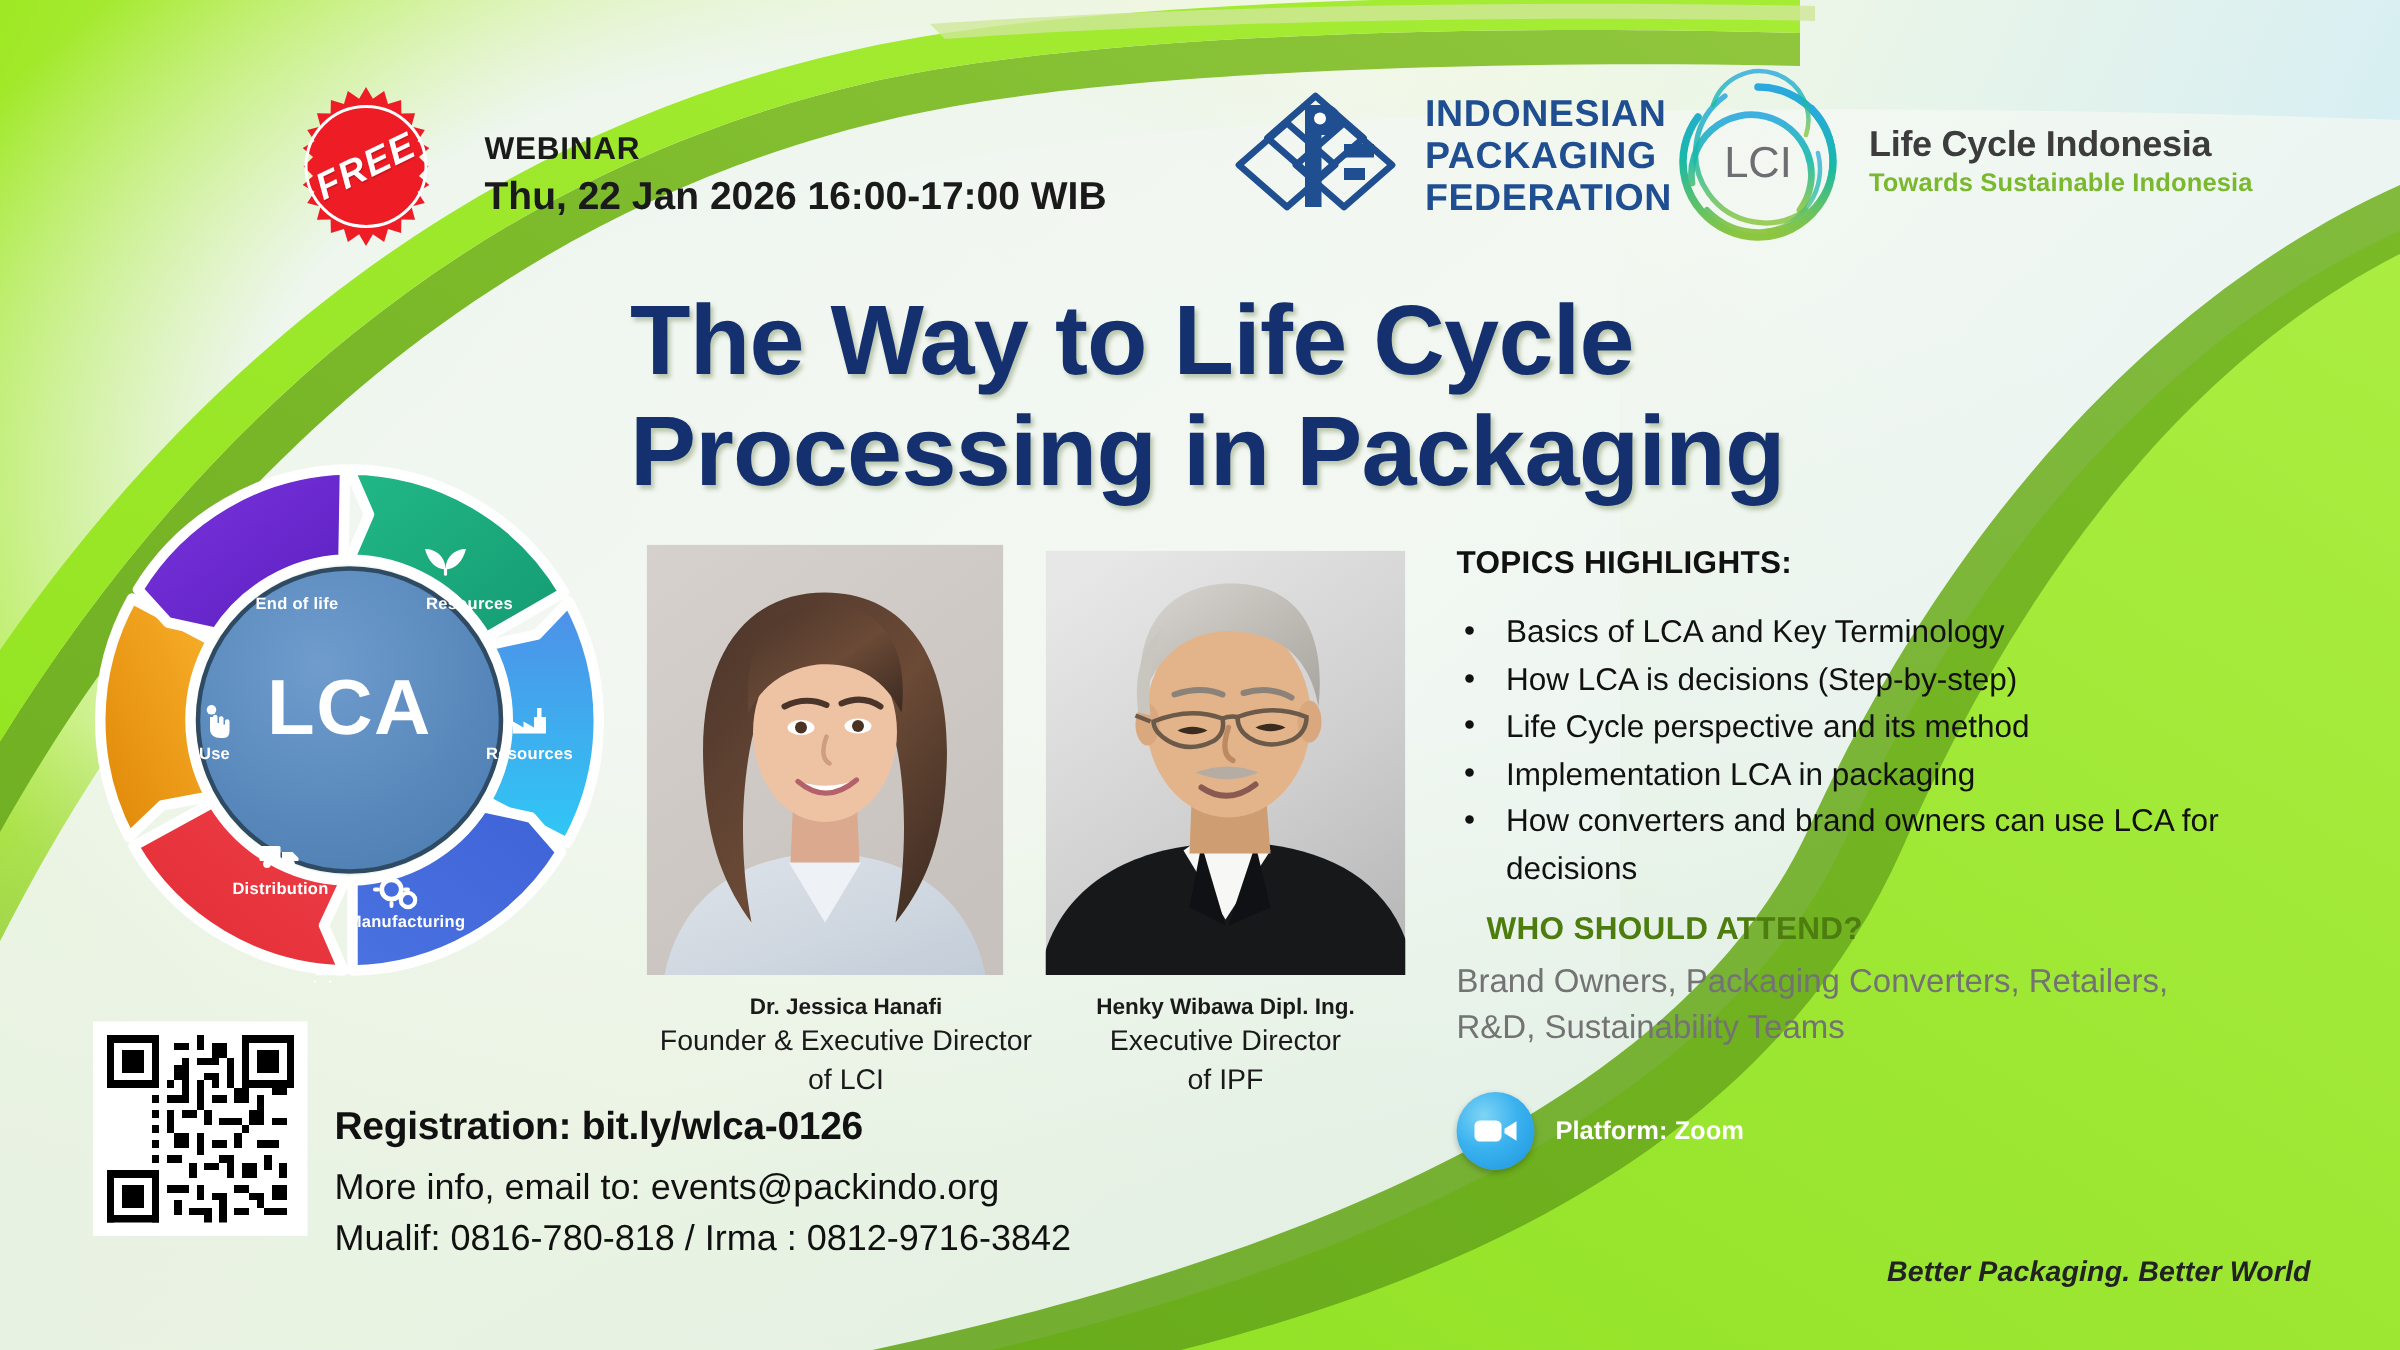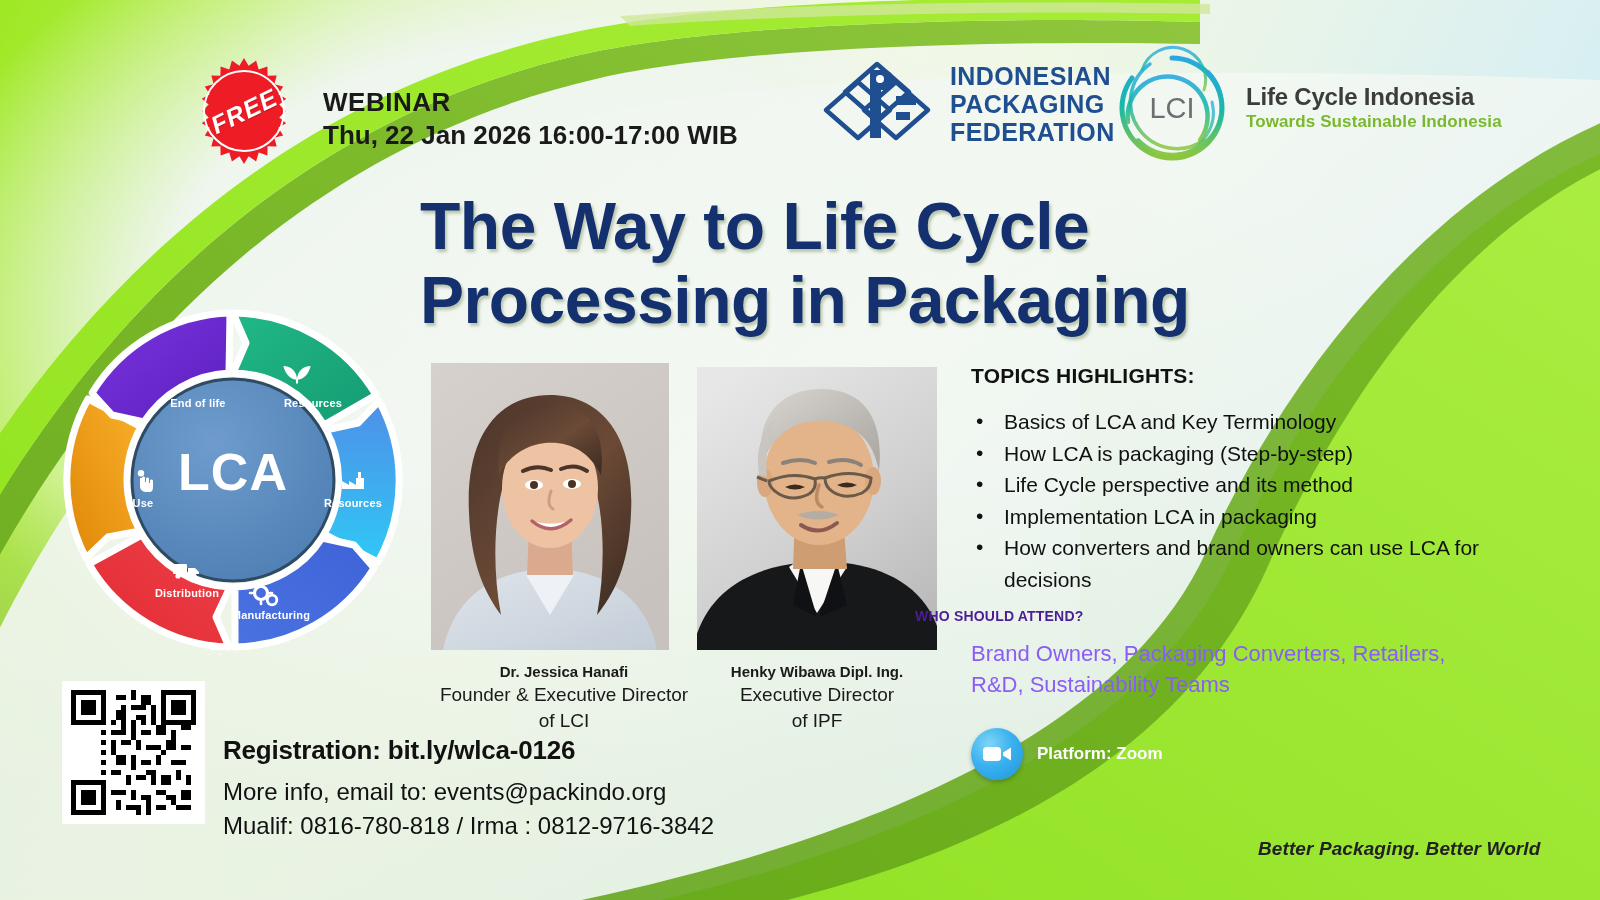--- a/index.html
+++ b/index.html
@@ -34,21 +34,21 @@
   }
   .free-txt{
     position:absolute;inset:0;display:flex;align-items:center;justify-content:center;
     color:#fff;font-weight:bold;font-style:italic;font-size:25px;letter-spacing:1px;
     transform:rotate(-26deg);
     font-family:"Liberation Sans", sans-serif;
     text-shadow:0 1px 1px rgba(120,0,0,.35);
   }
   
   .webinar-block{position:absolute;left:323px;top:88px;}
-  .webinar-word{font-size:26px;font-weight:bold;color:#1a1a1a;letter-spacing:.5px;line-height:1.12;}
+  .webinar-word{font-size:21px;font-weight:bold;color:#1a1a1a;letter-spacing:.5px;line-height:1.12;}
   .webinar-date{font-size:26px;font-weight:bold;color:#1a1a1a;line-height:1.25;margin-top:2px;}
   
   .ipf-logo{position:absolute;left:818px;top:52px;display:flex;align-items:center;gap:14px;}
   .ipf-text{color:#1f4e91;font-weight:bold;font-size:25px;line-height:1.13;letter-spacing:.4px;}
   .ipf-text span{display:block;}
   
   .lci-logo{position:absolute;left:1108px;top:44px;display:flex;align-items:center;gap:10px;}
   .lci-text-main{color:#3c3c3c;font-weight:bold;font-size:24px;line-height:1.1;letter-spacing:-.2px;}
   .lci-text-sub{color:#7ab82e;font-weight:bold;font-size:17px;line-height:1.2;margin-top:2px;letter-spacing:.1px;}
   
@@ -78,22 +78,22 @@
   .cap .rl{font-size:19px;line-height:1.35;}
   .c1{left:431px;top:662px;width:266px;}
   .c2{left:697px;top:662px;width:240px;}
   
   .topics-head{position:absolute;left:971px;top:364px;font-size:21px;font-weight:bold;color:#111;letter-spacing:.2px;}
   .topics-list{position:absolute;left:971px;top:406px;width:520px;margin:0;padding:0;list-style:none;}
   .topics-list li{
     position:relative;padding-left:33px;font-size:21px;color:#111;line-height:1.5;
   }
   .topics-list li .bul{position:absolute;left:5px;top:-1px;font-size:21px;line-height:1.5;}
-  .who-head{position:absolute;left:915px;top:608px;font-size:14px;font-weight:bold;color:#4c1d95;letter-spacing:.2px;}
-  .who-body{position:absolute;left:971px;top:639px;width:480px;font-size:22px;color:#8b5cf6;line-height:1.4;}
+  .who-head{position:absolute;left:991px;top:608px;font-size:21px;font-weight:bold;color:#4d7c0f;letter-spacing:.2px;}
+  .who-body{position:absolute;left:971px;top:639px;width:480px;font-size:22px;color:#737373;line-height:1.4;}
   .platform-row{position:absolute;left:971px;top:728px;display:flex;align-items:center;gap:14px;}
   .zoom-ico{width:52px;height:52px;border-radius:50%;
     background:radial-gradient(circle at 35% 30%,#7fd4f5 0%,#3ab2ef 45%,#1f94de 100%);
     display:flex;align-items:center;justify-content:center;
     box-shadow:0 2px 4px rgba(0,0,0,.25);}
   .platform-txt{color:#ffffff;font-weight:bold;font-size:17px;}
   
   .qr-wrap{position:absolute;left:62px;top:681px;width:143px;height:143px;background:#fff;padding:9px;box-sizing:border-box;}
   .reg-line{position:absolute;left:223px;top:735px;font-size:26px;font-weight:bold;color:#111;letter-spacing:-.2px;}
   .info-line{position:absolute;left:223px;top:775px;font-size:24px;color:#111;line-height:1.42;}
@@ -449,21 +449,21 @@
   </div>
   <div class="cap c2">
     <div class="nm">Henky Wibawa Dipl. Ing.</div>
     <div class="rl">Executive Director</div>
     <div class="rl">of IPF</div>
   </div>
 
   <div class="topics-head">TOPICS HIGHLIGHTS:</div>
   <ul class="topics-list">
     <li><span class="bul">•</span><span>Basics of LCA and Key Terminology</span></li>
-    <li><span class="bul">•</span><span>How LCA is packaging (Step-by-step)</span></li>
+    <li><span class="bul">•</span><span>How LCA is decisions (Step-by-step)</span></li>
     <li><span class="bul">•</span><span>Life Cycle perspective and its method</span></li>
     <li><span class="bul">•</span><span>Implementation LCA in packaging</span></li>
     <li><span class="bul">•</span><span>How converters and brand owners can use LCA for decisions</span></li>
   </ul>
 
   <div class="who-head">WHO SHOULD ATTEND?</div>
   <div class="who-body">Brand Owners, Packaging Converters, Retailers, R&amp;D, Sustainability Teams</div>
 
   <div class="platform-row">
     <div class="zoom-ico">

